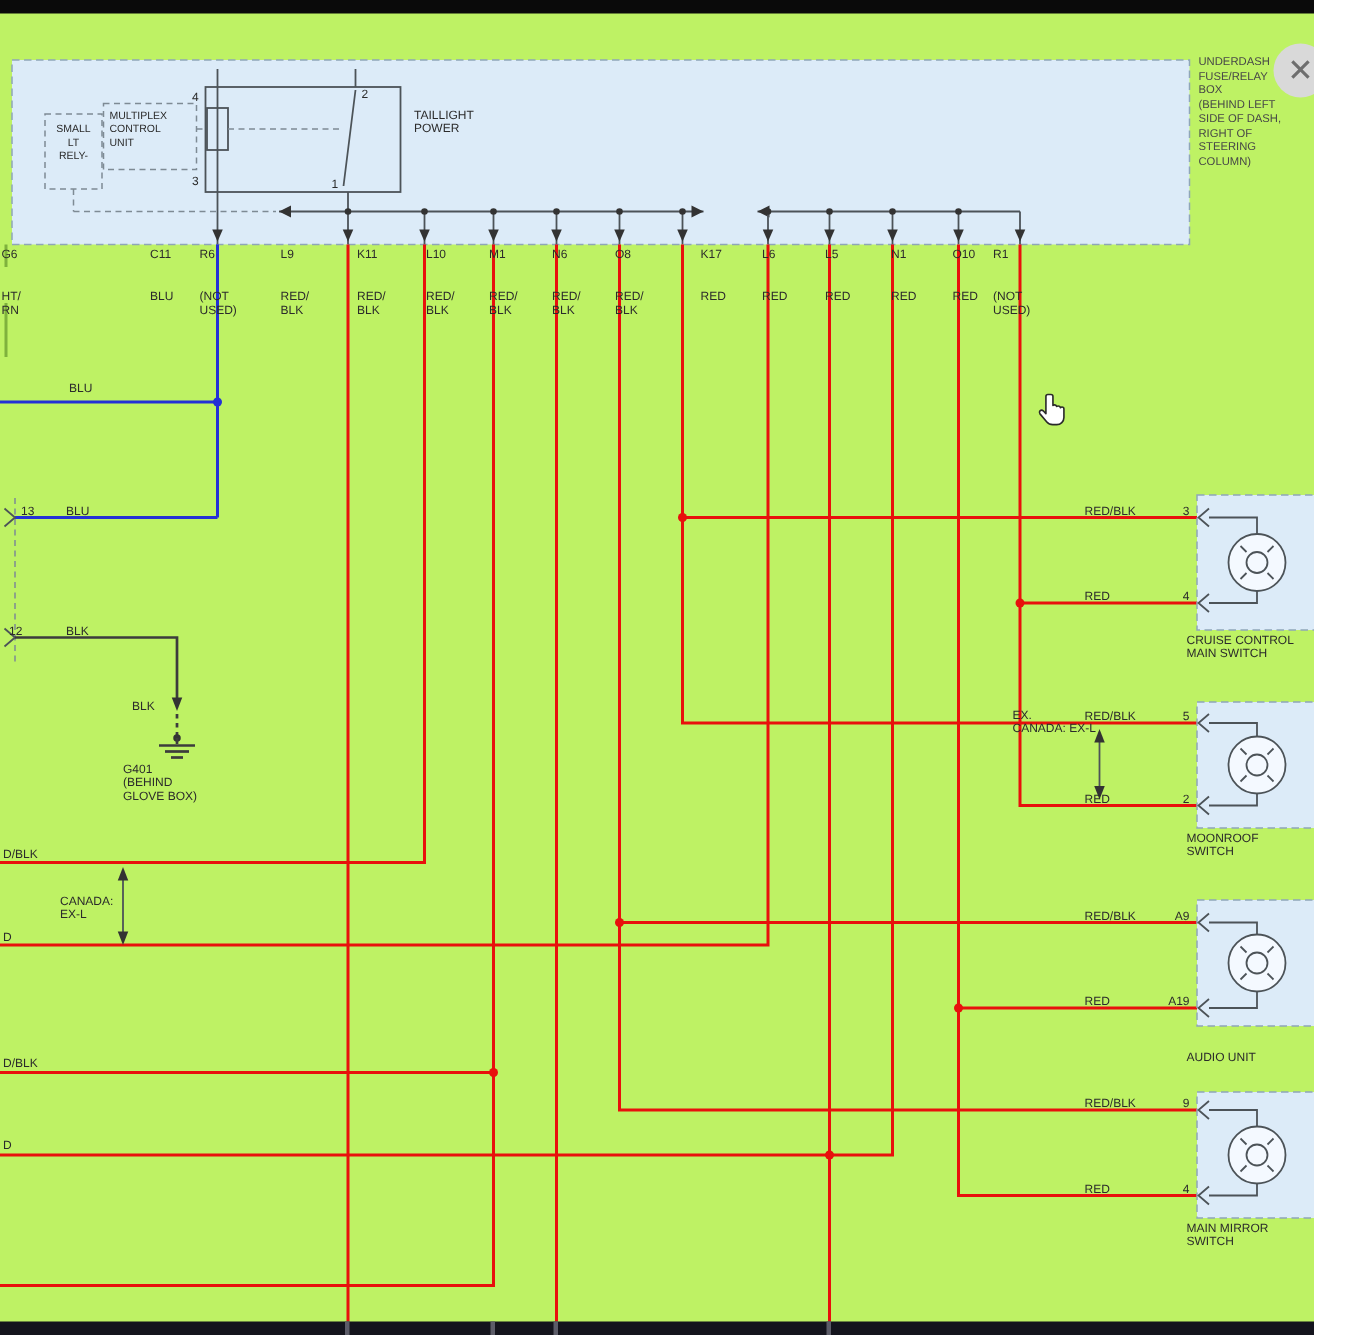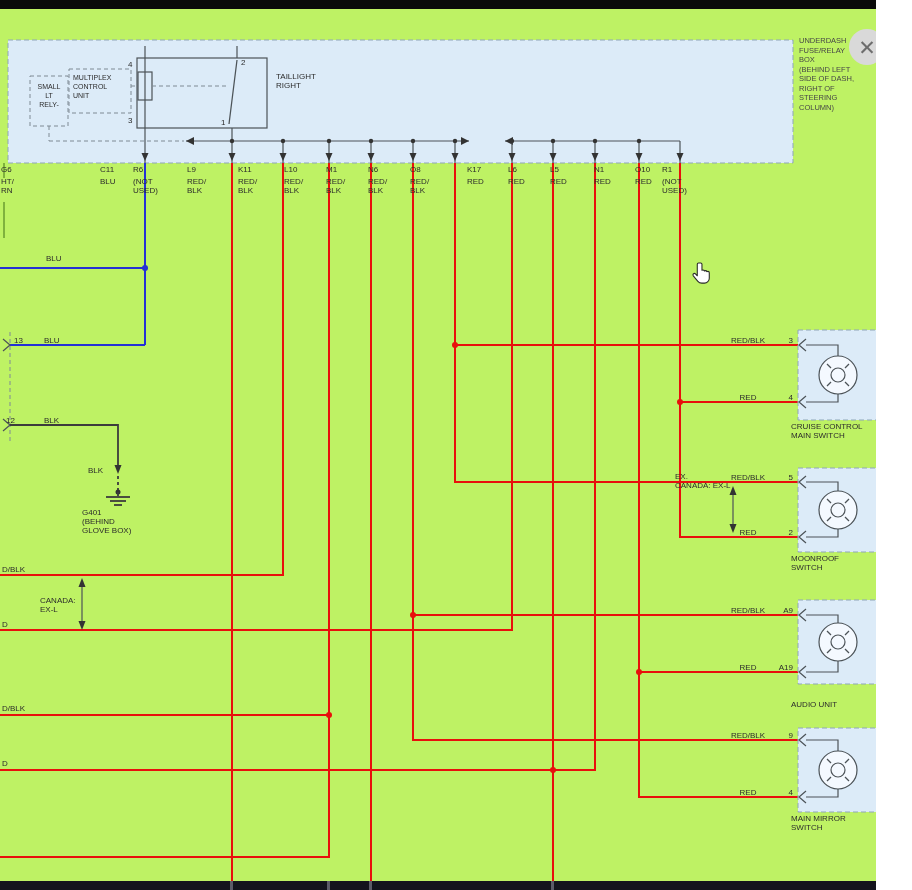--- a/index.html
+++ b/index.html
@@ -27,23 +27,23 @@
   .s-grn{fill:none;stroke:var(--wire-green,#7fb23d);stroke-width:2}
   .dot-red{fill:var(--wire-red,#e01010)}
   .dot-blue{fill:var(--wire-blue,#2430d6)}
   .dot-dark{fill:#333}
   .ah{fill:#333;stroke:none}
   .symfill{fill:#f4f9ff}
 
   
   .lbl{position:absolute;font-size:8px;line-height:9px;white-space:nowrap;color:#2b2b2b;z-index:2}
   .pin{position:absolute;top:165px;width:42px;font-size:8px;line-height:9px;color:#2b2b2b;z-index:2}
-  .pin .pid{margin-bottom:3px}
+  .pin .pid{margin-bottom:19px}
   .pin-left{text-align:left;width:30px}
-  .wlab{width:50px;text-align:center}
+  .wlab{width:50px;text-align:left}
   .plab{width:16px;text-align:right}
   .swname{position:absolute;font-size:8px;line-height:9px;color:#2b2b2b;z-index:2}
   .fbtitle{position:absolute;left:799px;top:36px;width:100px;font-size:7.5px;line-height:9.5px;color:#474747;z-index:2}
   .blocklab{position:absolute;font-size:7px;line-height:9px;color:#2b2b2b;z-index:2}
   .ctr{text-align:center}
 </style>
 </head>
 <body>
 
 <div class="stage">
@@ -256,21 +256,21 @@
   </div>
 
   <div class="blocklab" style="left:73px;top:73px">
     <div>MULTIPLEX</div>
     <div>CONTROL</div>
     <div>UNIT</div>
   </div>
 
   <div class="lbl" style="left:276px;top:72px">
     <div>TAILLIGHT</div>
-    <div>RIGHT</div>
+    <div>POWER</div>
   </div>
 
   <div class="lbl" style="left:128px;top:60px">4</div>
   <div class="lbl" style="left:241px;top:58px">2</div>
   <div class="lbl" style="left:128px;top:116px">3</div>
   <div class="lbl" style="left:221px;top:118px">1</div>
 
   <div class="pin pin-left" style="left:1px">
     <div class="pid">G6</div>
       <div>HT/</div>

